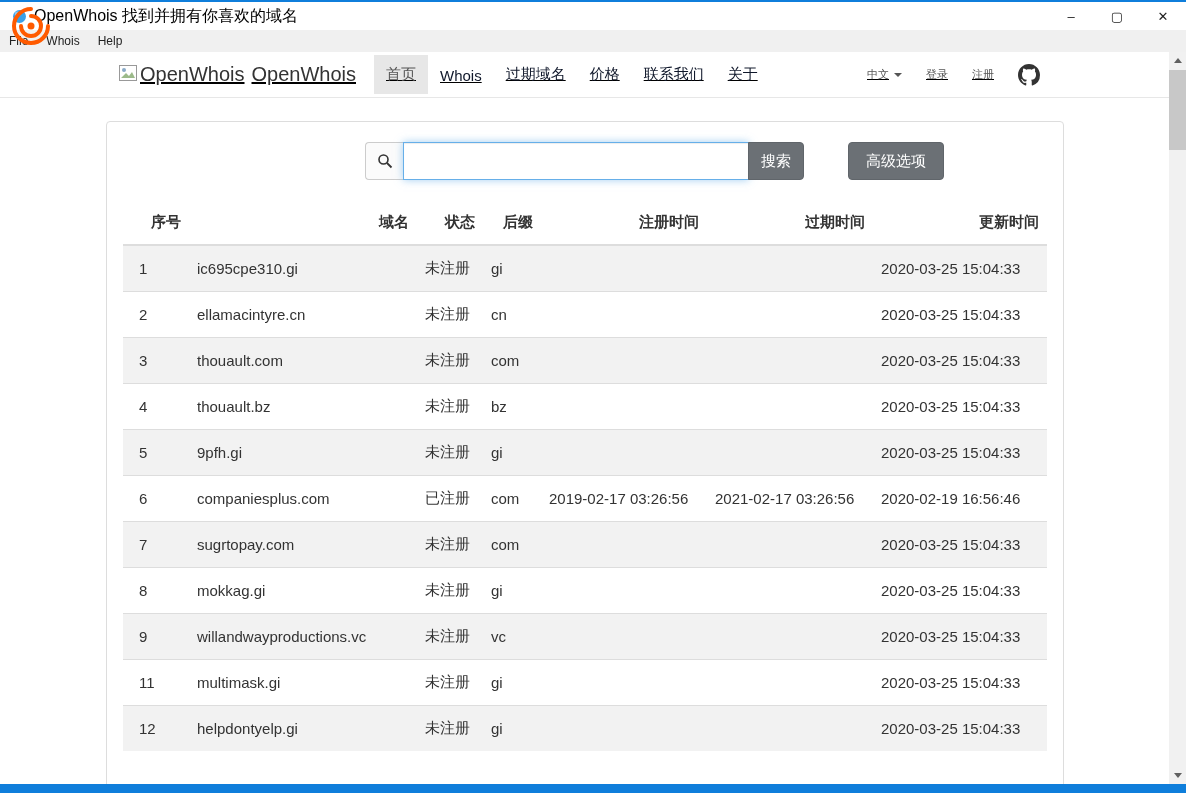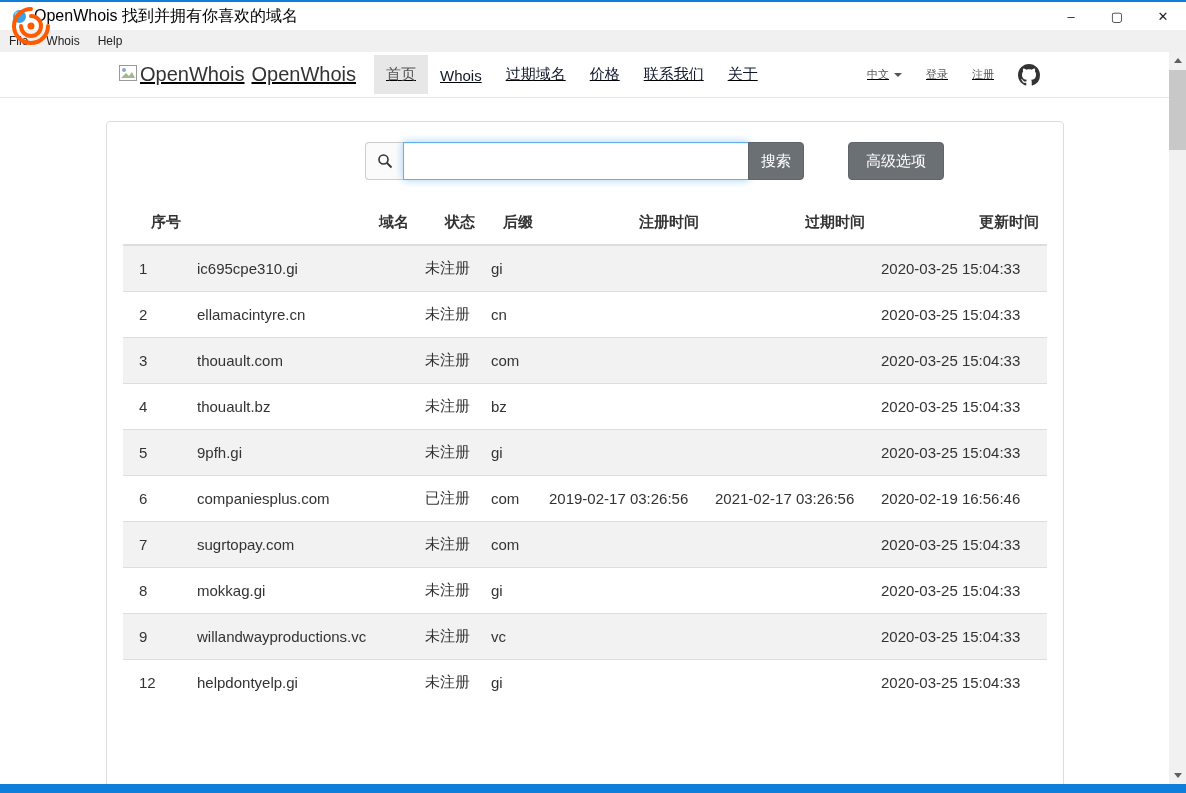--- a/index.html
+++ b/index.html
@@ -247,20 +247,29 @@
             <tr>
               <td>9</td>
               <td>willandwayproductions.vc</td>
               <td>未注册</td>
               <td>vc</td>
               <td></td>
               <td></td>
               <td>2020-03-25 15:04:33</td>
             </tr>
             <tr>
+              <td>11</td>
+              <td>multimask.gi</td>
+              <td>未注册</td>
+              <td>gi</td>
+              <td></td>
+              <td></td>
+              <td>2020-03-25 15:04:33</td>
+            </tr>
+            <tr>
               <td>12</td>
               <td>helpdontyelp.gi</td>
               <td>未注册</td>
               <td>gi</td>
               <td></td>
               <td></td>
               <td>2020-03-25 15:04:33</td>
             </tr>
           </tbody>
       </table>

